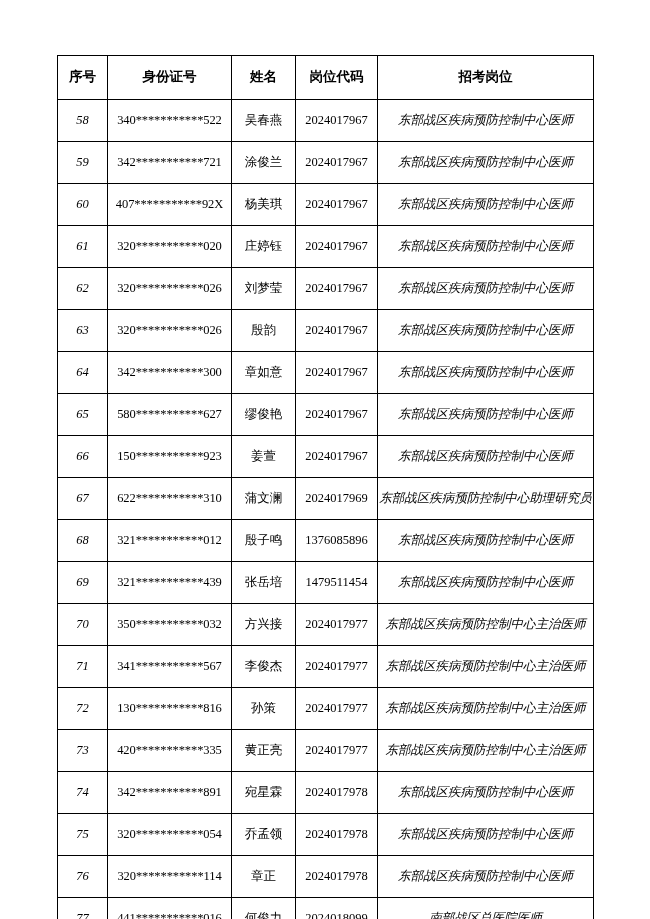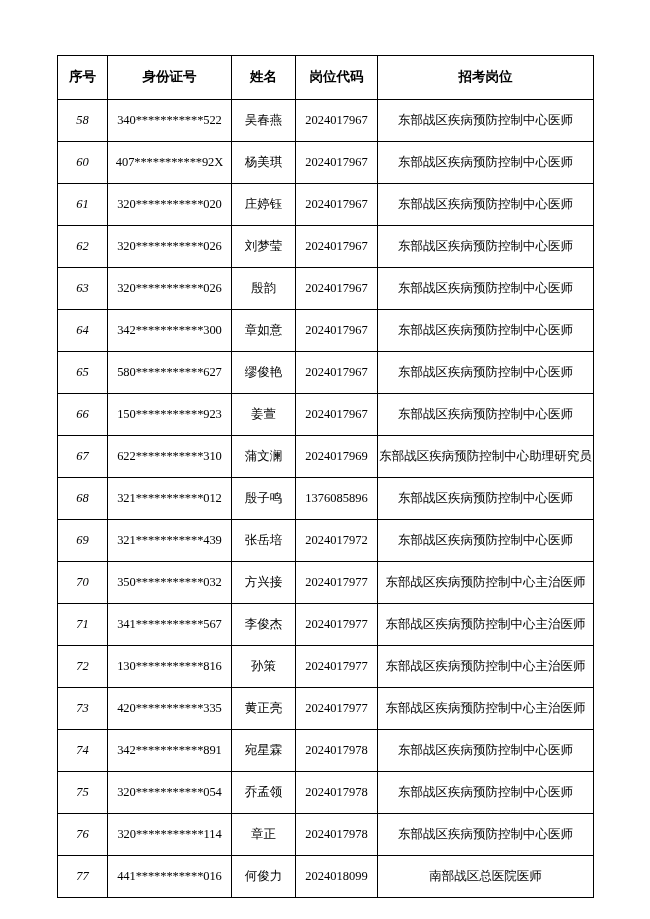--- a/index.html
+++ b/index.html
@@ -46,21 +46,21 @@
   col.c-seq { width: 50px; }
   col.c-id  { width: 124px; }
   col.c-name{ width: 64px; }
   col.c-code{ width: 82px; }
   col.c-post{ width: 216px; }
 
   .cell-seq { font-size: 12.5px; font-style: italic; }
   .cell-id  { font-size: 12px; letter-spacing: -0.1px; }
   .cell-name{ font-size: 13px; }
   .cell-code{ font-size: 12.5px; }
-  .cell-post{ font-size: 12.5px; }
+  .cell-post{ font-size: 12.5px; font-style: italic; }
 </style>
 </head>
 <body>
 
 <div class="page">
   <table class="roster">
     <colgroup>
       <col class="c-seq">
       <col class="c-id">
       <col class="c-name">
@@ -78,20 +78,27 @@
     </thead>
     <tbody id="roster-body">
         <tr>
           <td class="cell-seq">58</td>
           <td class="cell-id">340***********522</td>
           <td class="cell-name">吴春燕</td>
           <td class="cell-code">2024017967</td>
           <td class="cell-post">东部战区疾病预防控制中心医师</td>
         </tr>
         <tr>
+          <td class="cell-seq">59</td>
+          <td class="cell-id">342***********721</td>
+          <td class="cell-name">涂俊兰</td>
+          <td class="cell-code">2024017967</td>
+          <td class="cell-post">东部战区疾病预防控制中心医师</td>
+        </tr>
+        <tr>
           <td class="cell-seq">60</td>
           <td class="cell-id">407***********92X</td>
           <td class="cell-name">杨美琪</td>
           <td class="cell-code">2024017967</td>
           <td class="cell-post">东部战区疾病预防控制中心医师</td>
         </tr>
         <tr>
           <td class="cell-seq">61</td>
           <td class="cell-id">320***********020</td>
           <td class="cell-name">庄婷钰</td>
@@ -144,21 +151,21 @@
           <td class="cell-seq">68</td>
           <td class="cell-id">321***********012</td>
           <td class="cell-name">殷子鸣</td>
           <td class="cell-code">1376085896</td>
           <td class="cell-post">东部战区疾病预防控制中心医师</td>
         </tr>
         <tr>
           <td class="cell-seq">69</td>
           <td class="cell-id">321***********439</td>
           <td class="cell-name">张岳培</td>
-          <td class="cell-code">2024017972</td>
+          <td class="cell-code">1479511454</td>
           <td class="cell-post">东部战区疾病预防控制中心医师</td>
         </tr>
         <tr>
           <td class="cell-seq">70</td>
           <td class="cell-id">350***********032</td>
           <td class="cell-name">方兴接</td>
           <td class="cell-code">2024017977</td>
           <td class="cell-post">东部战区疾病预防控制中心主治医师</td>
         </tr>
         <tr>

